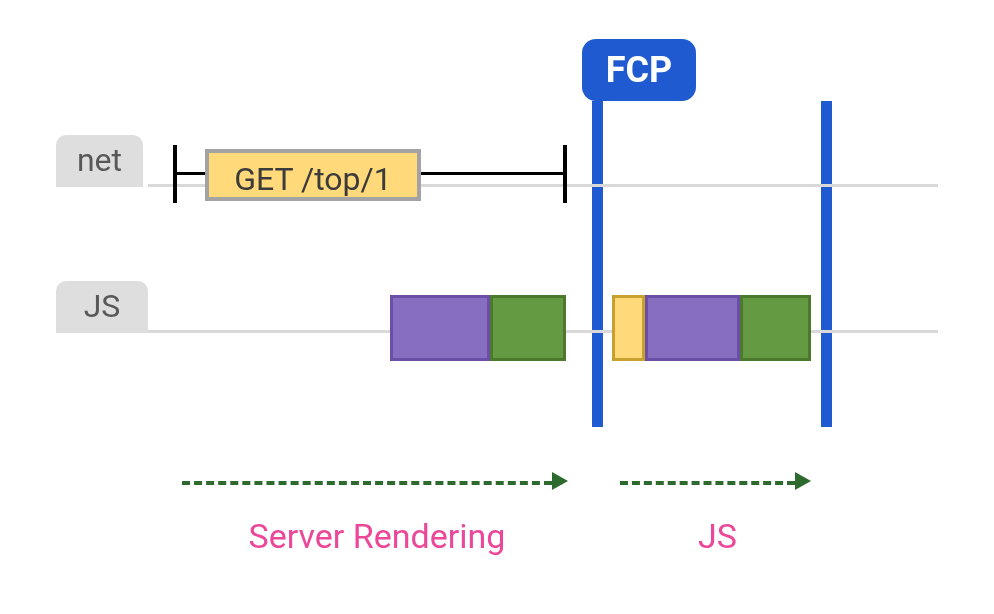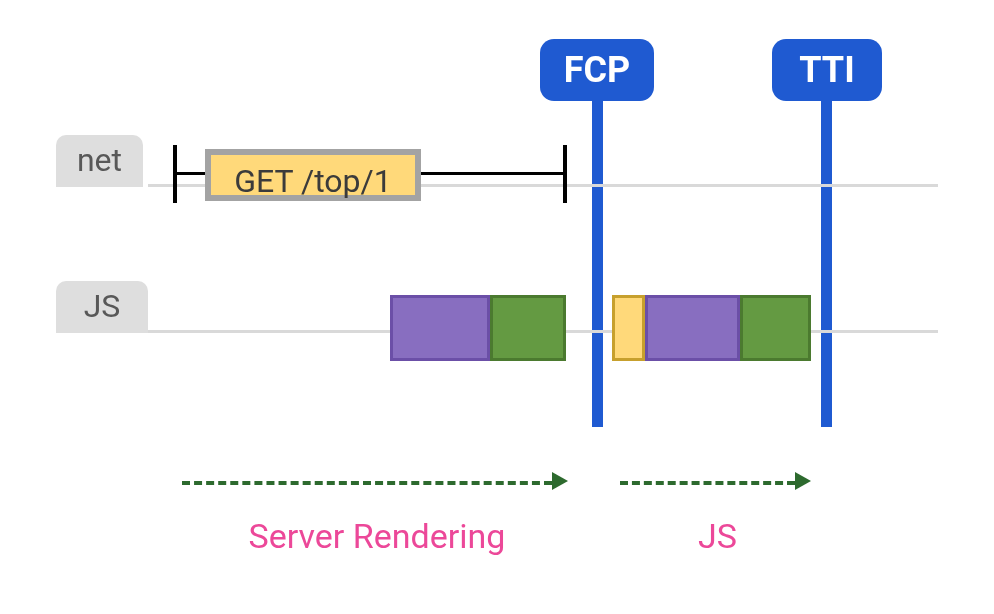--- a/index.html
+++ b/index.html
@@ -37,30 +37,31 @@
   }
   
   .badge {
     background: #1f5ad1;
     color: #ffffff;
     font-weight: 700;
     font-size: 36px;
     border-radius: 14px;
     text-align: center;
     line-height: 62px;
+    margin-left: 42px;
   }
   
   .marker-line {
     background: #1f5ad1;
     width: 11px;
   }
   
   .net-box {
     background: #ffd97a;
-    border: 6px solid #a3a3a3;
+    border: 4px solid #a3a3a3;
     color: #3b3b3b;
     font-size: 32px;
     text-align: center;
     padding-top: 7px;
   }
   
   .bracket-v {
     background: #000000;
     width: 4px;
   }
@@ -91,21 +92,20 @@
   }
 </style>
 </head>
 <body>
 
 <div class="canvas">
 
   <div class="abs badge" style="left:540px; top:39px; width:114px; height:62px;">FCP</div>
   <div class="abs marker-line" style="left:592px; top:101px; height:326px;"></div>
 
-  <div class="abs badge" style="left:772px; top:39px; width:110px; height:62px;">TTI</div>
   <div class="abs marker-line" style="left:821px; top:101px; height:326px;"></div>
 
   <div class="abs track-tab" style="left:56px; top:135px; width:87px; height:52px;">net</div>
   <div class="abs track-line" style="left:148px; top:184px; width:790px;"></div>
 
   <div class="abs bracket-v" style="left:173px; top:145px; height:58px;"></div>
 
   <div class="abs" style="left:175px; top:172px; width:390px; height:3px; background:#000000;"></div>
 
   <div class="abs bracket-v" style="left:563px; top:145px; height:58px;"></div>

